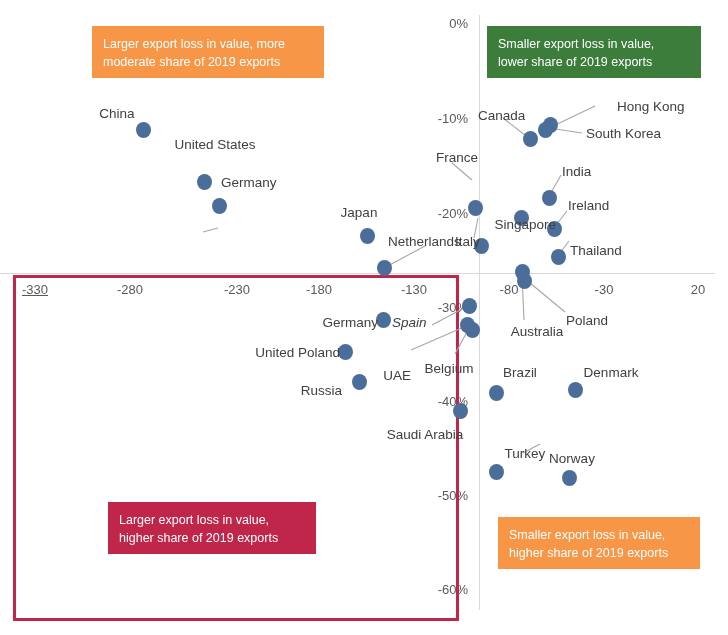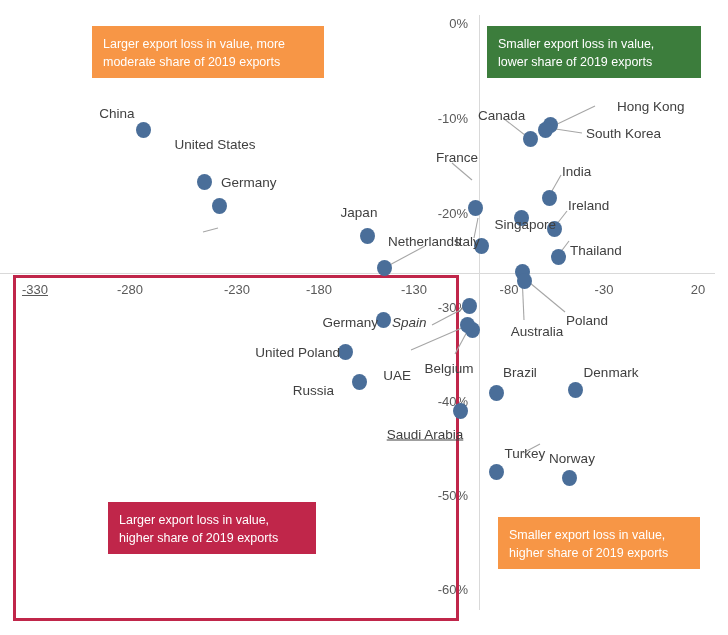--- a/index.html
+++ b/index.html
@@ -165,22 +165,22 @@
   <div class="plabel r" style="left:556px;top:224px;">Singapore</div>
   <div class="plabel l" style="left:568px;top:205px;">Ireland</div>
   <div class="plabel l" style="left:570px;top:250px;">Thailand</div>
   <div class="plabel c" style="left:537px;top:331px;">Australia</div>
   <div class="plabel l" style="left:566px;top:320px;">Poland</div>
   <div class="plabel l" style="left:392px;top:322px;font-style:italic;">Spain</div>
   <div class="plabel r" style="left:378px;top:322px;">Germany</div>
   <div class="plabel r" style="left:411px;top:351px;margin-top:24px;">UAE</div>
   <div class="plabel c" style="left:449px;top:368px;">Belgium</div>
   <div class="plabel r" style="left:340px;top:352px;">United Poland</div>
-  <div class="plabel r" style="left:334px;top:390px;padding-left:33px;">Russia</div>
-  <div class="plabel c" style="left:425px;top:434px;text-decoration:underline;">Saudi Arabia</div>
+  <div class="plabel r" style="left:342px;top:390px;padding-left:33px;">Russia</div>
+  <div class="plabel c" style="left:425px;top:434px;">Saudi Arabia</div>
   <div class="plabel c" style="left:520px;top:372px;">Brazil</div>
   <div class="plabel c" style="left:611px;top:372px;">Denmark</div>
   <div class="plabel c" style="left:525px;top:453px;">Turkey</div>
   <div class="plabel c" style="left:572px;top:458px;text-align:right;">Norway</div>
 
   <div class="callout" id="callout-tl">Larger export loss in value, more
 moderate share of 2019 exports</div>
   <div class="callout" id="callout-tr">Smaller export loss in value,
 lower share of 2019 exports</div>
   <div class="callout" id="callout-bl">Larger export loss in value,

